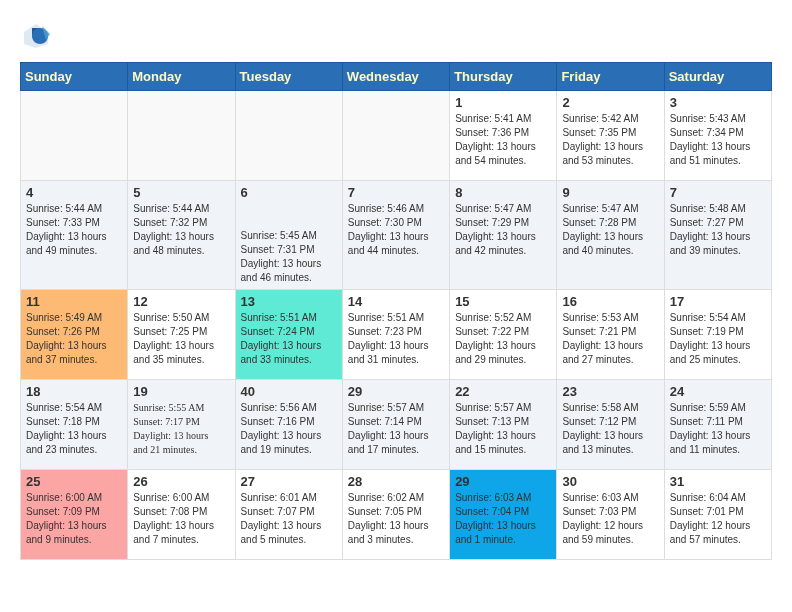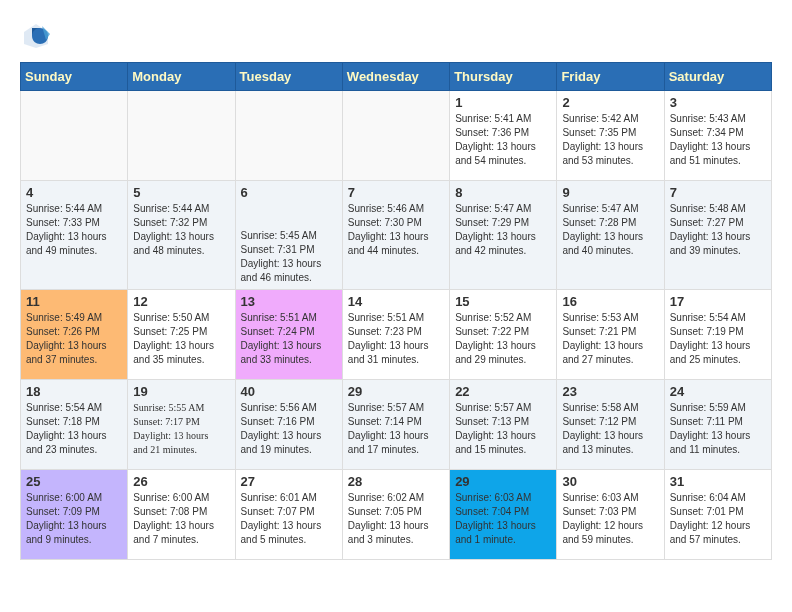--- a/index.html
+++ b/index.html
@@ -221,21 +221,21 @@
 Daylight: 13 hours
 and 37 minutes.</div>
         </td>
         <td style="background: rgb(255, 255, 255);">
           <span class="day-num">12</span>
           <div class="day-info" style="white-space: pre-line;">Sunrise: 5:50 AM
 Sunset: 7:25 PM
 Daylight: 13 hours
 and 35 minutes.</div>
         </td>
-        <td style="background: #f0abfc; margin-left: 33px;">
+        <td style="background: #5eead4; margin-left: 33px;">
           <span class="day-num">13</span>
           <div class="day-info" style="white-space: pre-line;">Sunrise: 5:51 AM
 Sunset: 7:24 PM
 Daylight: 13 hours
 and 33 minutes.</div>
         </td>
         <td style="background: rgb(255, 255, 255);">
           <span class="day-num">14</span>
           <div class="day-info" style="white-space: pre-line;">Sunrise: 5:51 AM
 Sunset: 7:23 PM
@@ -309,21 +309,21 @@
         </td>
         <td style="background: rgb(240, 244, 248);">
           <span class="day-num">24</span>
           <div class="day-info" style="white-space: pre-line;">Sunrise: 5:59 AM
 Sunset: 7:11 PM
 Daylight: 13 hours
 and 11 minutes.</div>
         </td>
       </tr>
       <tr>
-        <td style="background: #c4b5fd; margin-left: 21px;">
+        <td style="background: #fca5a5; margin-left: 21px;">
           <span class="day-num">25</span>
           <div class="day-info" style="white-space: pre-line;">Sunrise: 6:00 AM
 Sunset: 7:09 PM
 Daylight: 13 hours
 and 9 minutes.</div>
         </td>
         <td style="background: rgb(255, 255, 255);">
           <span class="day-num">26</span>
           <div class="day-info" style="white-space: pre-line;">Sunrise: 6:00 AM
 Sunset: 7:08 PM

